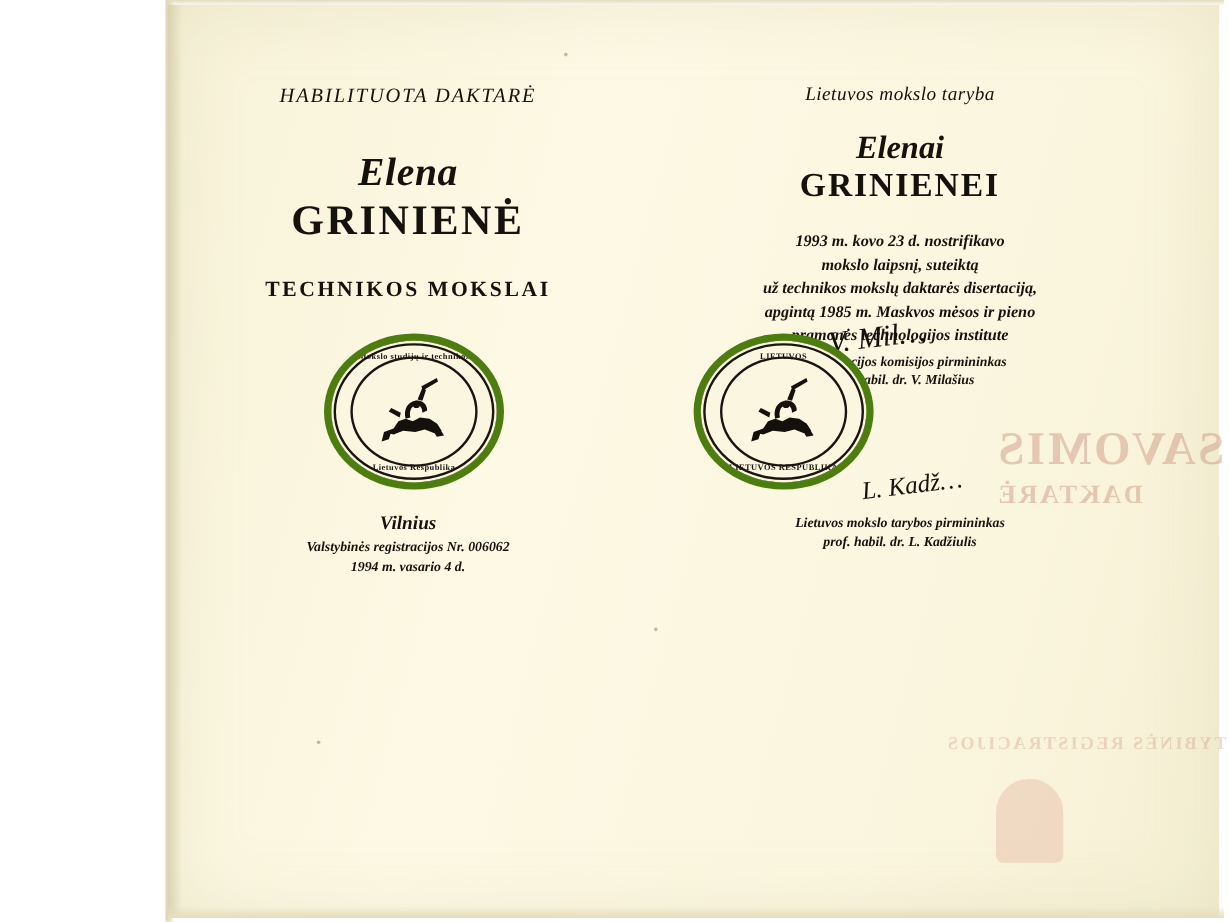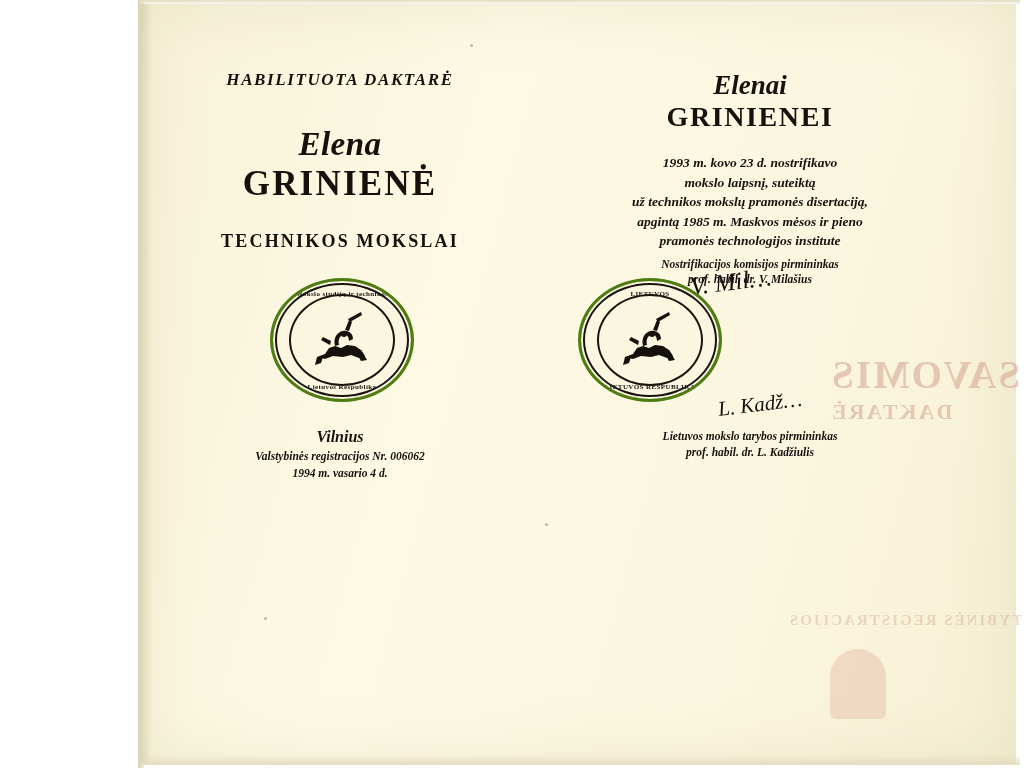--- a/index.html
+++ b/index.html
@@ -87,21 +87,21 @@
     text-align: center;
     color: #15110c;
   }
   .col-left  { left: 160px; top: 70px;  width: 360px; }
   .col-right { left: 560px; top: 70px;  width: 380px; }
 
   .kicker {
     font-size: 17px;
     font-style: italic;
     letter-spacing: 1.6px;
-    font-weight: 700;
+    font-weight: 400;
     margin-bottom: 12px;
   }
   .kicker-r {
     font-size: 16px;
     font-style: italic;
     letter-spacing: 0.4px;
     margin-bottom: 20px;
   }
   .given {
     font-size: 33px;
@@ -177,21 +177,21 @@
     font-weight: 600;
     line-height: 1.4;
     color: #15110c;
   }
 
   
   .seal {
     position: absolute;
     width: 138px; height: 118px;
     border-radius: 50%;
-    border: 3px solid #4d7c0f;
+    border: 6px solid #4d7c0f;
     box-shadow: 0 0 0 2px #fbf6df inset, 0 0 0 4px #1a1510 inset;
     overflow: hidden;
     background: #fbf6df;
   }
   .seal-left  { left: 270px; top: 278px; }
   .seal-right { left: 578px; top: 278px; }
 
   .seal-inner {
     position: absolute;
     left: 16px; top: 13px;
@@ -288,26 +288,27 @@
     </svg>
   </div>
 
   <div class="footer-left">
     <div class="city">Vilnius</div>
     <div>Valstybinės registracijos Nr. 006062</div>
     <div>1994 m. vasario 4 d.</div>
   </div>
 
   <div class="col col-right">
+    <div class="kicker-r">Lietuvos mokslo taryba</div>
     <div class="given-r">Elenai</div>
     <div class="family-r">GRINIENEI</div>
     <div class="body-r">
       <div>1993 m. kovo 23 d. nostrifikavo</div>
       <div>mokslo laipsnį, suteiktą</div>
-      <div>už technikos mokslų pramonės disertaciją,</div>
+      <div>už technikos mokslų daktarės disertaciją,</div>
       <div>apgintą 1985 m. Maskvos mėsos ir pieno</div>
       <div>pramonės technologijos institute</div>
     </div>
     <div class="sign-block">
       <div>Nostrifikacijos komisijos pirmininkas</div>
       <div>prof. habil. dr. V. Milašius</div>
     </div>
   </div>
 
   <div class="signature sig-1">V. Mil…</div>

